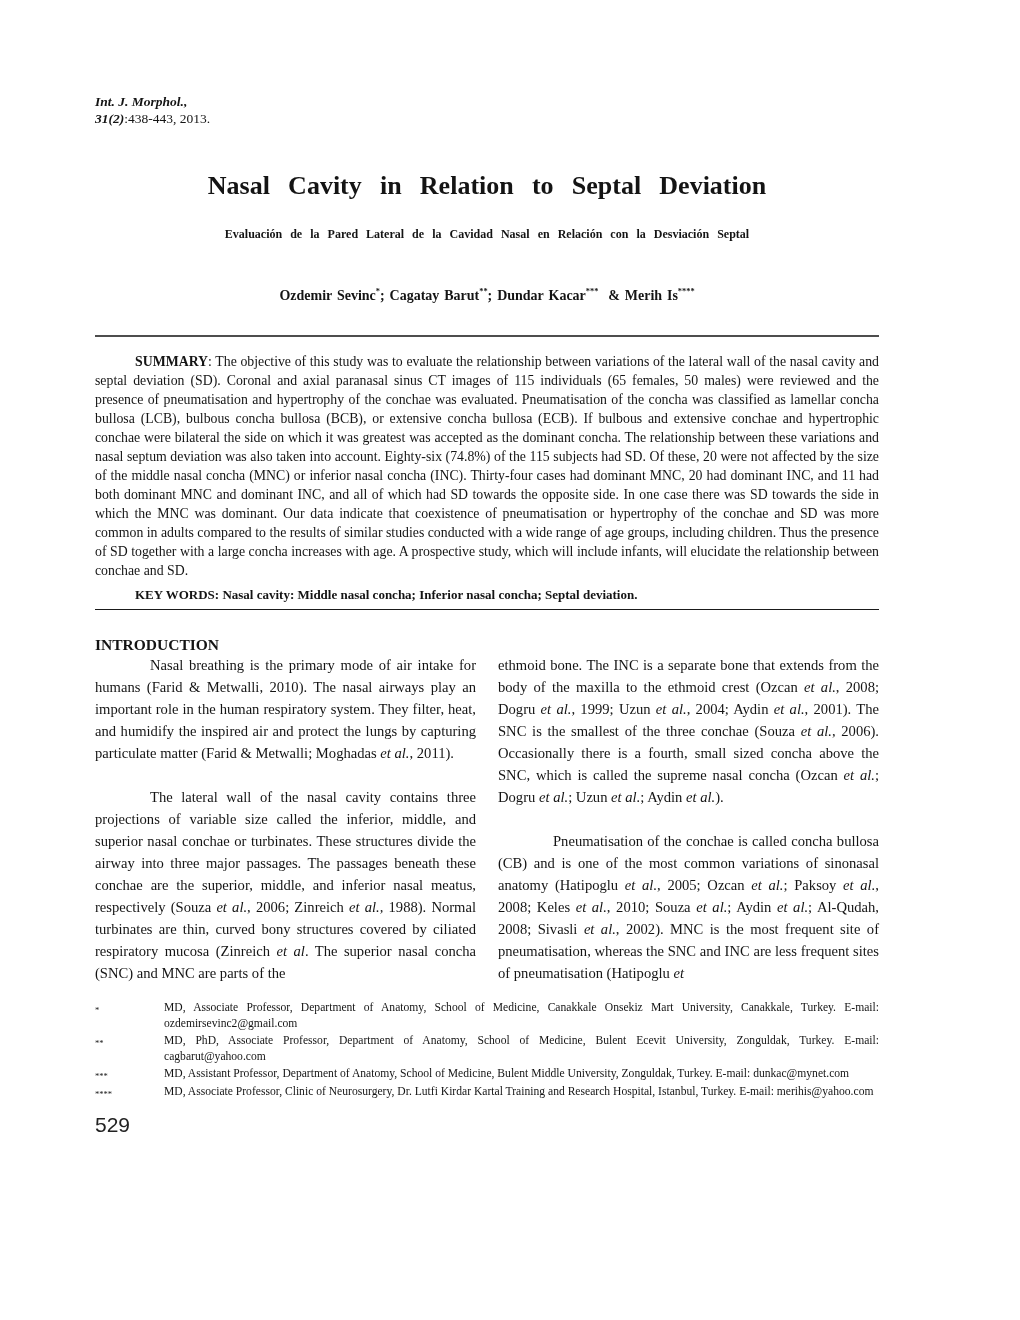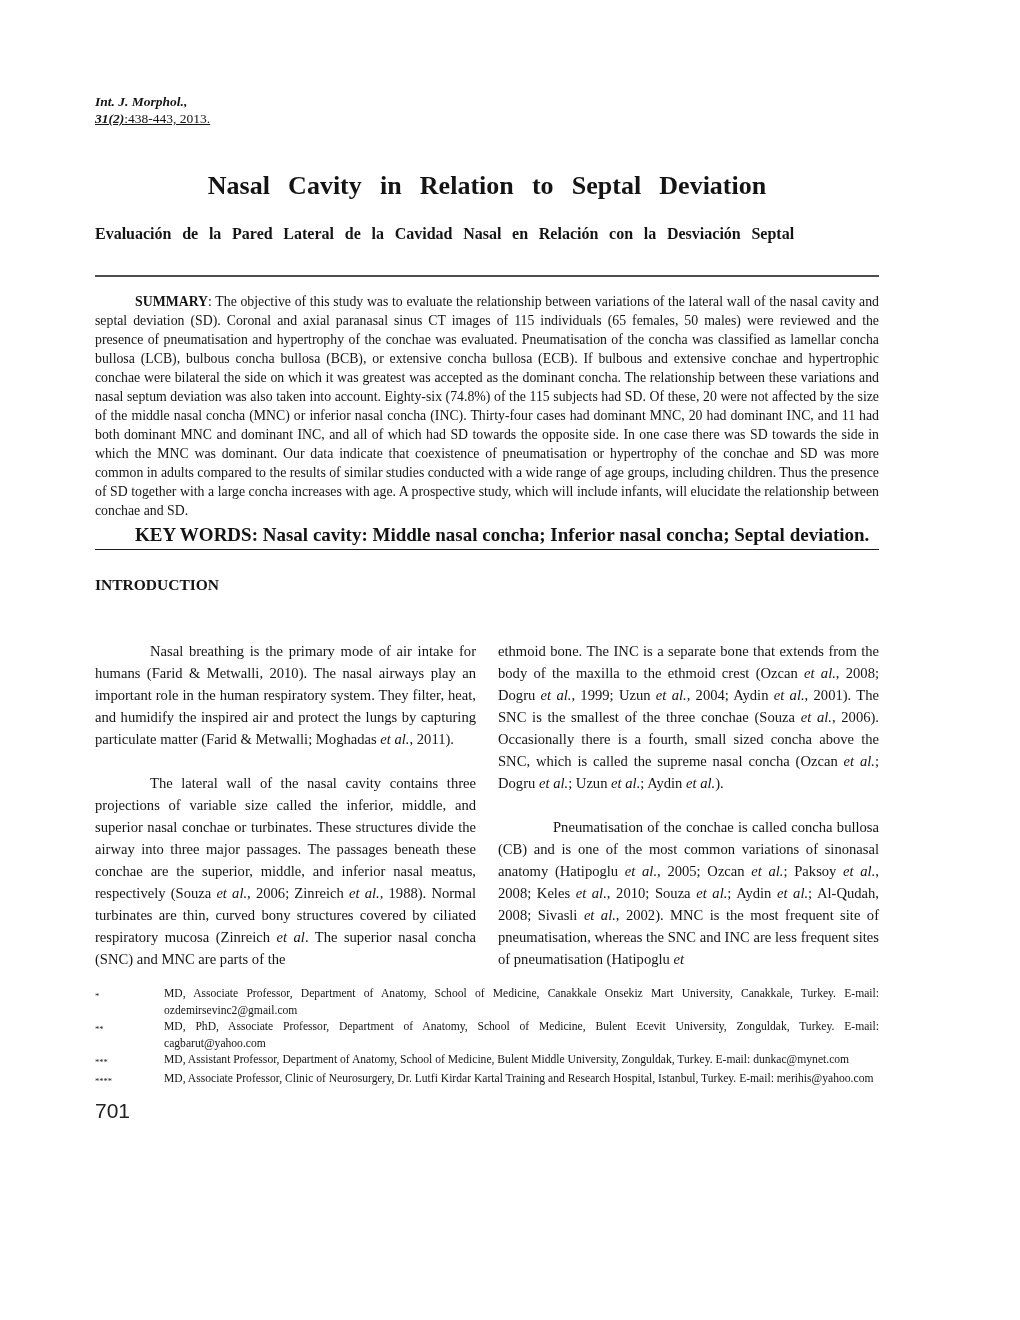--- a/index.html
+++ b/index.html
@@ -8,51 +8,51 @@
     box-sizing: border-box;
     padding: 93px 95px 0 95px;
     position: relative;
     overflow: hidden;
     background: #ffffff;
     font-family: "Liberation Serif", "DejaVu Serif", serif;
     color: #141414;
   }
   .journal-header { font-size: 13.5px; line-height: 17px; }
   .journal-header .jname { font-weight: bold; font-style: italic; }
-  .journal-header .jissue b i, .journal-header .jissue { font-size: 13.5px; text-decoration: underline; }
+  .journal-header .jissue b i, .journal-header .jissue { font-size: 13.5px; }
   .paper-title {
     text-align: center; font-weight: bold;
     font-size: 26px; line-height: 38px;
     word-spacing: 0.45em;
     margin-top: 40px;
   }
   .paper-subtitle {
-    text-align: left; font-weight: bold;
-    font-size: 16px; line-height: 20px;
+    text-align: center; font-weight: bold;
+    font-size: 12px; line-height: 20px;
     word-spacing: 0.42em;
     margin-top: 19px;
   }
   .authors-line {
     text-align: center; font-weight: bold;
     font-size: 14px; line-height: 17px;
     margin-top: 39px;
     word-spacing: 0.1em;
   }
   .authors-line sup { font-size: 60%; }
   .rule-top { border: none; border-top: 2.5px solid #4d4d4d; margin: 31px 0 7px 0; }
   .citation { font-size: 13.5px; line-height: 19px; text-align: justify; }
   .summary {
     font-size: 13.8px; line-height: 19px;
     text-align: justify; text-indent: 40px;
     margin-top: 15px;
   }
-  .keywords { font-size: 19px; line-height: 19px; text-indent: 40px; margin-top: 5px; }
+  .keywords { font-size: 13px; line-height: 19px; text-indent: 40px; margin-top: 5px; }
   .rule-kw { border: none; border-top: 1.5px solid #1a1a1a; margin: 5px 0 0 0; }
   .section-heading { font-size: 15.5px; font-weight: bold; margin-top: 26px; }
-  .columns { display: flex; gap: 22px; margin-top: 46px; }
+  .columns { display: flex; gap: 22px; }
   .col { width: 402px; font-size: 14.6px; line-height: 22px; text-align: justify; }
   .col p { margin: 0; text-indent: 55px; }
   .col p + p { margin-top: 22px; }
   .col p.noindent { text-indent: 0; }
   .footnotes { margin-top: 16px; font-size: 11.6px; line-height: 16.5px; }
   .footnote { display: flex; text-align: justify; }
   .fn-marker { width: 23px; flex: none; font-size: 8.5px; padding-top: 2px; }
   .fn-text { flex: 1; margin-left: 46px; }
   .page-number {
     font-family: "Liberation Sans", "DejaVu Sans", sans-serif;
@@ -69,20 +69,21 @@
     <div class="jname">Int. J. Morphol.,</div>
     <div class="jissue"><b><i>31(2)</i></b>:438-443, 2013.</div>
   </div>
 
   <div class="paper-title">
     <div>Nasal Cavity in Relation to Septal Deviation</div>
   </div>
 
   <div class="paper-subtitle">Evaluación de la Pared Lateral de la Cavidad Nasal en Relación con la Desviación Septal</div>
 
+  <div class="authors-line">Ozdemir Sevinc<sup>*</sup>; Cagatay Barut<sup>**</sup>; Dundar Kacar<sup>***</sup> &nbsp;&amp; Merih Is<sup>****</sup></div>
 
   <hr class="rule-top">
 
 
   <div class="summary"><b>SUMMARY</b>: The objective of this study was to  evaluate the relationship between variations of the lateral wall of the nasal cavity and septal deviation (SD). Coronal and axial paranasal sinus CT images of 115 individuals (65 females, 50 males) were reviewed and the presence of pneumatisation and hypertrophy of the conchae was evaluated. Pneumatisation of the concha was classified as lamellar concha bullosa (LCB), bulbous concha bullosa (BCB), or extensive concha bullosa (ECB). If bulbous and extensive conchae and hypertrophic conchae were bilateral the side on which it was greatest was accepted as the dominant concha. The relationship between these variations and nasal septum deviation was also taken into account. Eighty-six (74.8%) of the 115 subjects had SD. Of these, 20 were not affected by the size of the middle nasal concha (MNC) or inferior nasal concha (INC). Thirty-four cases had dominant MNC, 20 had dominant INC, and 11 had both dominant MNC and dominant INC, and all of which had SD towards the opposite side. In one case there was SD towards the side in which the MNC was dominant. Our data indicate that coexistence of pneumatisation or hypertrophy of the conchae and SD was more common in adults compared to the results of similar studies conducted with a wide range of age groups, including children. Thus the presence of SD together with a large concha increases with age. A prospective study, which will include infants, will elucidate the relationship between conchae and SD.</div>
 
   <div class="keywords"><b>KEY WORDS: Nasal cavity: Middle nasal concha; Inferior nasal concha; Septal deviation.</b></div>
 
   <hr class="rule-kw">
 
@@ -111,15 +112,15 @@
     <div class="footnote">
       <span class="fn-marker">***</span>
       <span class="fn-text">MD, Assistant Professor, Department of Anatomy, School of Medicine, Bulent Middle University, Zonguldak, Turkey. E-mail: dunkac@mynet.com</span>
     </div>
     <div class="footnote">
       <span class="fn-marker">****</span>
       <span class="fn-text">MD, Associate Professor, Clinic of Neurosurgery, Dr. Lutfi Kirdar Kartal Training and Research Hospital, Istanbul, Turkey. E-mail: merihis@yahoo.com</span>
     </div>
   </div>
 
-  <div class="page-number">701</div>
+  <div class="page-number">529</div>
 
 </div>
 
 </body></html>

